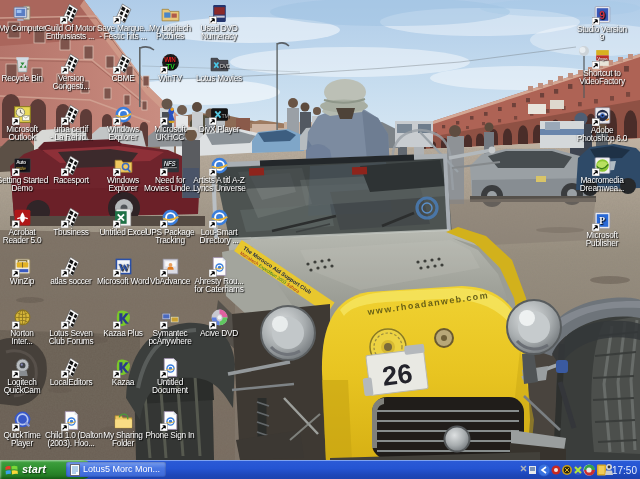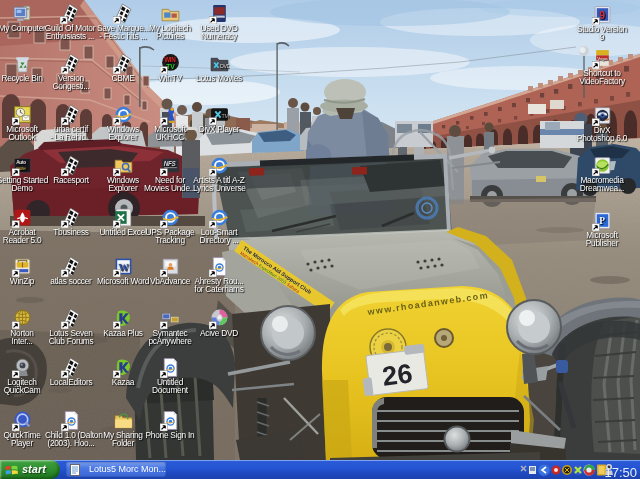--- a/index.html
+++ b/index.html
@@ -8,26 +8,26 @@
 .ico{position:absolute;width:52px;text-align:center;color:#fff;font-size:8.3px;line-height:7.8px;
  text-shadow:1px 1px 1px rgba(0,0,0,.9),0 0 1.5px rgba(0,0,0,.55);letter-spacing:-0.25px;}
 .ico svg{display:block;margin:0 auto 1px auto;}
 .lbl{display:block;white-space:nowrap;}
 #bar{position:absolute;left:0;top:460px;width:640px;height:19px;
  background:linear-gradient(#4f7ae8 0%,#2a5ad6 8%,#2454d2 45%,#1d46b8 80%,#1c43ae 100%);}
 #bar:before{content:"";position:absolute;left:0;top:0;width:640px;height:1px;background:#7da2f2;}
 #startb{position:absolute;left:0;top:0;width:60px;height:19px;border-radius:0 9px 9px 0;
  background:linear-gradient(#6cc26c 0%,#3d9e3d 12%,#2f8f2f 50%,#227722 90%,#1d6b1d 100%);
  box-shadow:inset -2px -1px 3px rgba(0,60,0,.5), inset 1px 1px 2px rgba(255,255,255,.45);
- color:#fff;font-family:"Liberation Sans",sans-serif;font-size:11px;font-style:italic;font-weight:bold;}
+ color:#fff;font-family:"Liberation Sans",sans-serif;font-size:11px;font-style:italic;font-weight:bold;padding-left:32px;}
 #startb span{position:absolute;left:22px;top:3px;text-shadow:1px 1px 1px rgba(0,0,0,.55);}
 #task1{position:absolute;left:66px;top:2px;width:100px;height:15px;border-radius:2px;
  background:linear-gradient(#7ba0ef,#4a77e2 40%,#3b68d8);box-shadow:inset 0 0 2px rgba(0,0,30,.5);
- color:#fff;font-family:"Liberation Sans",sans-serif;font-size:9px;line-height:15px;white-space:nowrap;overflow:hidden;text-align:right;}
-#clock{position:absolute;right:3px;top:5px;color:#e6edfc;font-family:"Liberation Sans",sans-serif;font-size:13px;}
+ color:#fff;font-family:"Liberation Sans",sans-serif;font-size:9px;line-height:15px;white-space:nowrap;overflow:hidden;}
+#clock{position:absolute;right:3px;top:5px;color:#e6edfc;font-family:"Liberation Sans",sans-serif;font-size:10px;}
 </style>
 </head>
 <body>
 <div id="desk">
 <svg id="wall" width="640" height="479" viewBox="0 0 640 479">
 <defs>
 <linearGradient id="sky" x1="0" y1="0" x2="0" y2="1">
  <stop offset="0" stop-color="#aecbe8"></stop>
           <stop offset=".45" stop-color="#cadff0"></stop>
           <stop offset="1" stop-color="#edf3f6"></stop>
@@ -1031,21 +1031,21 @@
         <svg width="21" height="21" viewBox="0 0 20 20">
           <use href="#vfact"></use>
         </svg>
         <span class="lbl">Shortcut to</span>
         <span class="lbl">VideoFactory</span>
       </div>
 <div class="ico" style="left:576px;top:105px">
         <svg width="21" height="21" viewBox="0 0 20 20">
           <use href="#pshop"></use>
         </svg>
-        <span class="lbl">DivX</span>
+        <span class="lbl">Adobe</span>
         <span class="lbl">Photoshop 6.0</span>
       </div>
 <div class="ico" style="left:576px;top:155px">
         <svg width="21" height="21" viewBox="0 0 20 20">
           <use href="#dreamw"></use>
         </svg>
         <span class="lbl">Macromedia</span>
         <span class="lbl">Dreamwea...</span>
       </div>
 <div class="ico" style="left:576px;top:210px">

